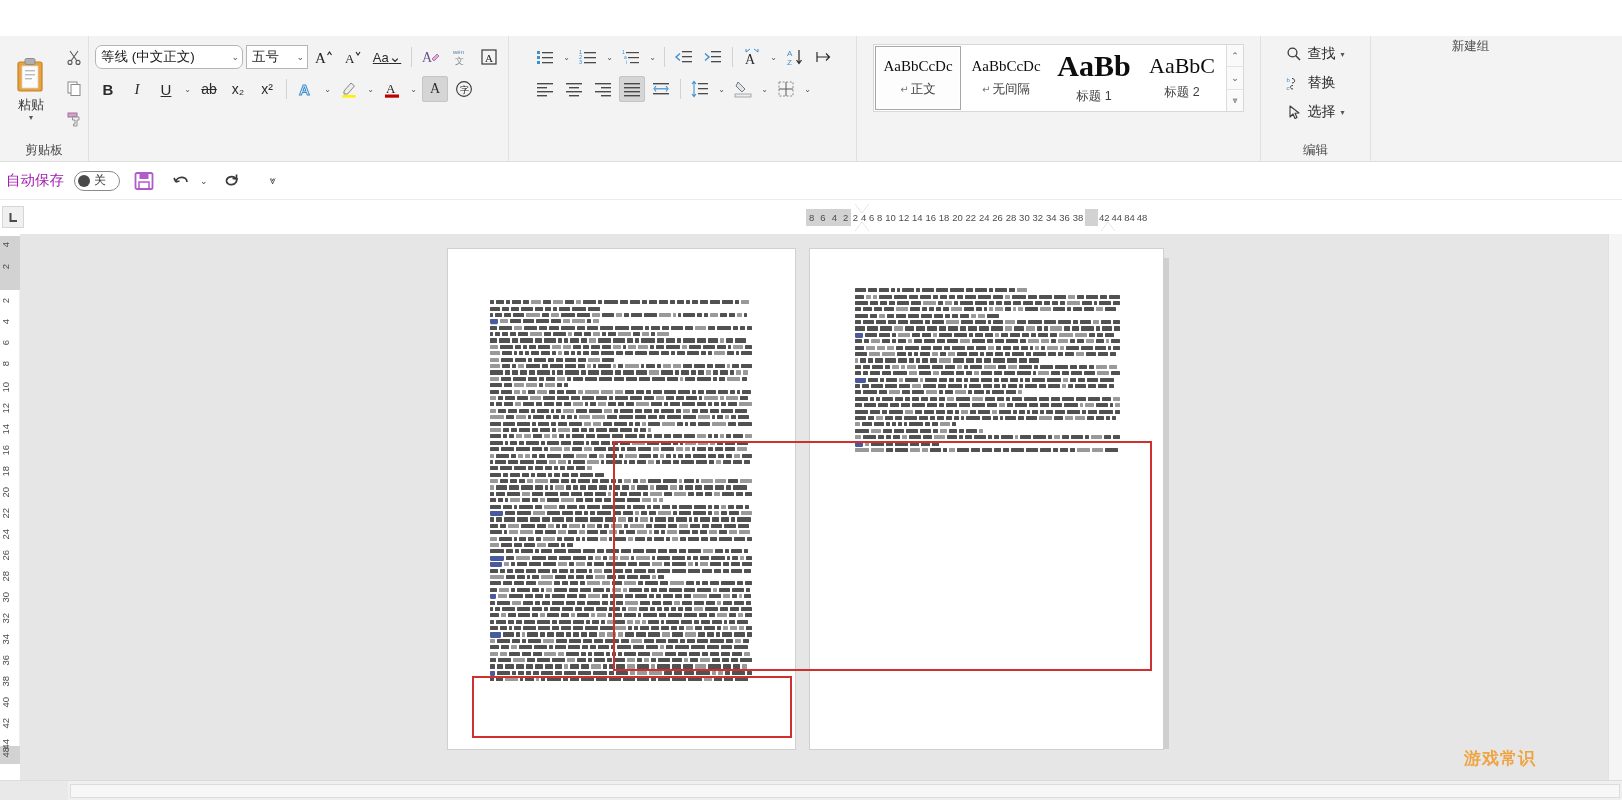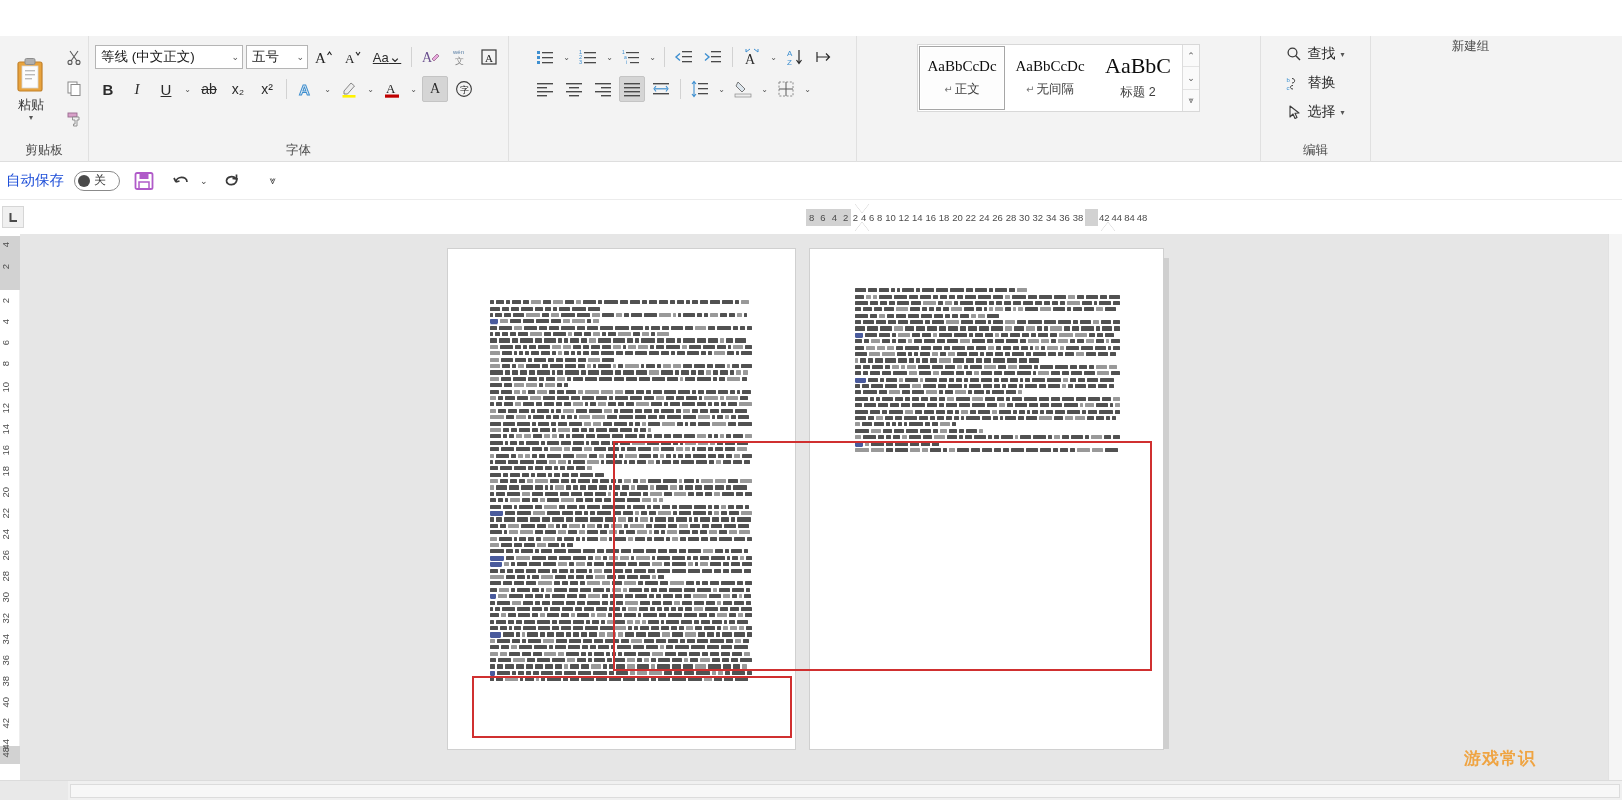--- a/index.html
+++ b/index.html
@@ -69,21 +69,21 @@
   .font-rows { display:flex; flex-direction: column; gap: 6px; width:100%;
                padding: 8px 4px 0 4px; }
   .frow { display:flex; align-items:center; gap: 3px; }
   .combo {
     display:flex; align-items:center; justify-content: space-between;
     background:#fff; border:1px solid #b5b5b5; height: 24px;
     font-size: 13.5px; color: #1a1a1a; padding: 0 3px 0 5px; cursor: pointer;
   }
   .combo .cv { white-space: nowrap; overflow:hidden; }
   .combo .car { font-size: 9px; color:#555; padding-left: 4px; }
-  .fname { width: 148px; }
+  .fname { width: 148px; border-radius: 7px; }
   .fsize { width: 62px; }
   .ibtn {
     width: 26px; height: 26px; display:flex; align-items:center;
     justify-content:center; cursor:pointer; border:1px solid transparent;
     font-size: 15px; color: #2b2b2b; position: relative; border-radius:2px;
   }
   .ibtn.wide { width: 36px; text-decoration: underline; }
   .ibtn.on { background:#d5d5d5; border-color:#c4c4c4; }
   .vsep { width:1px; height:20px; background:#d2d2d2; margin: 0 3px; }
   .carmini { font-size: 8px; color:#555; width:11px; text-align:center; cursor:pointer;}
@@ -122,21 +122,21 @@
             justify-content:center; cursor:pointer; width: 100%; padding-top: 4px;}
   .bigbtn-lbl { font-size: 13.5px; color: #2a2a2a; text-align:center;
                 line-height: 1.35; margin-top: 4px;}
 
   
   .qat {
     position: absolute; left:0; top: 162px; width: 1622px; height: 38px;
     background: #ffffff; display:flex; align-items:center; gap: 10px;
     padding-left: 6px; border-bottom: 1px solid #ececec;
   }
-  .qat-lbl { font-size: 14.5px; color:#1d4ed8; }
+  .qat-lbl { font-size: 14.5px; color:#a21caf; }
   .toggle {
     width: 46px; height: 20px; border-radius: 10px; border:1px solid #8a8a8a;
     background:#fff; display:flex; align-items:center; cursor:pointer;
     padding: 0 3px; gap: 4px;
   }
   .knob { width: 12px; height: 12px; border-radius:50%; background:#4a4a4a; }
   .tgl-txt { font-size: 12px; color:#3a3a3a; }
   .qbtn { width: 28px; height: 28px; display:flex; align-items:center;
           justify-content:center; cursor:pointer; }
 
@@ -387,21 +387,20 @@
             </div>
             <div class="ibtn">
               <svg width="20" height="20" viewBox="0 0 20 20">
                 <circle cx="10" cy="10" r="7.4" fill="none" stroke="#3a3a3a" stroke-width="1.1"></circle>
                 <text x="6" y="14" font-family="Liberation Sans, sans-serif" font-size="9" fill="#222">字</text>
               </svg>
             </div>
           </div>
         </div>
       </div>
-      <div class="rgroup-label">字体</div>
     </div>
 
     <div class="rgroup para-group">
       <div class="rgroup-body" style="align-items:flex-start;">
         <div class="font-rows" style="padding-left:8px;">
           <div class="frow">
             <div class="ibtn">
               <svg width="20" height="20" viewBox="0 0 20 20">
                 <rect x="2" y="4" width="3" height="3" fill="#3E8FD0"></rect>
                   <rect x="7" y="5" width="11" height="1.3" fill="#4a4a4a"></rect>
@@ -548,20 +547,24 @@
     <div class="rgroup styles-group">
       <div class="rgroup-body" style="align-items:flex-start;">
         <div class="gallery">
           <div class="scard sel">
             <span class="spreview" style="font-size:15px;">AaBbCcDc</span>
             <span class="sname"><span class="pil">↵</span><span>正文</span></span>
           </div>
           <div class="scard">
             <span class="spreview" style="font-size:15px;">AaBbCcDc</span>
             <span class="sname"><span class="pil">↵</span><span>无间隔</span></span>
+          </div>
+          <div class="scard">
+            <span class="spreview" style="font-size:30px;font-weight:bold;">AaBb</span>
+            <span class="sname">标题 1</span>
           </div>
           <div class="scard">
             <span class="spreview" style="font-size:22px;">AaBbC</span>
             <span class="sname">标题 2</span>
           </div>
           <div class="gal-scroll">
             <div class="gsb">⌃</div>
             <div class="gsb">⌄</div>
             <div class="gsb" style="border-bottom:none;">⩔</div>
           </div>

